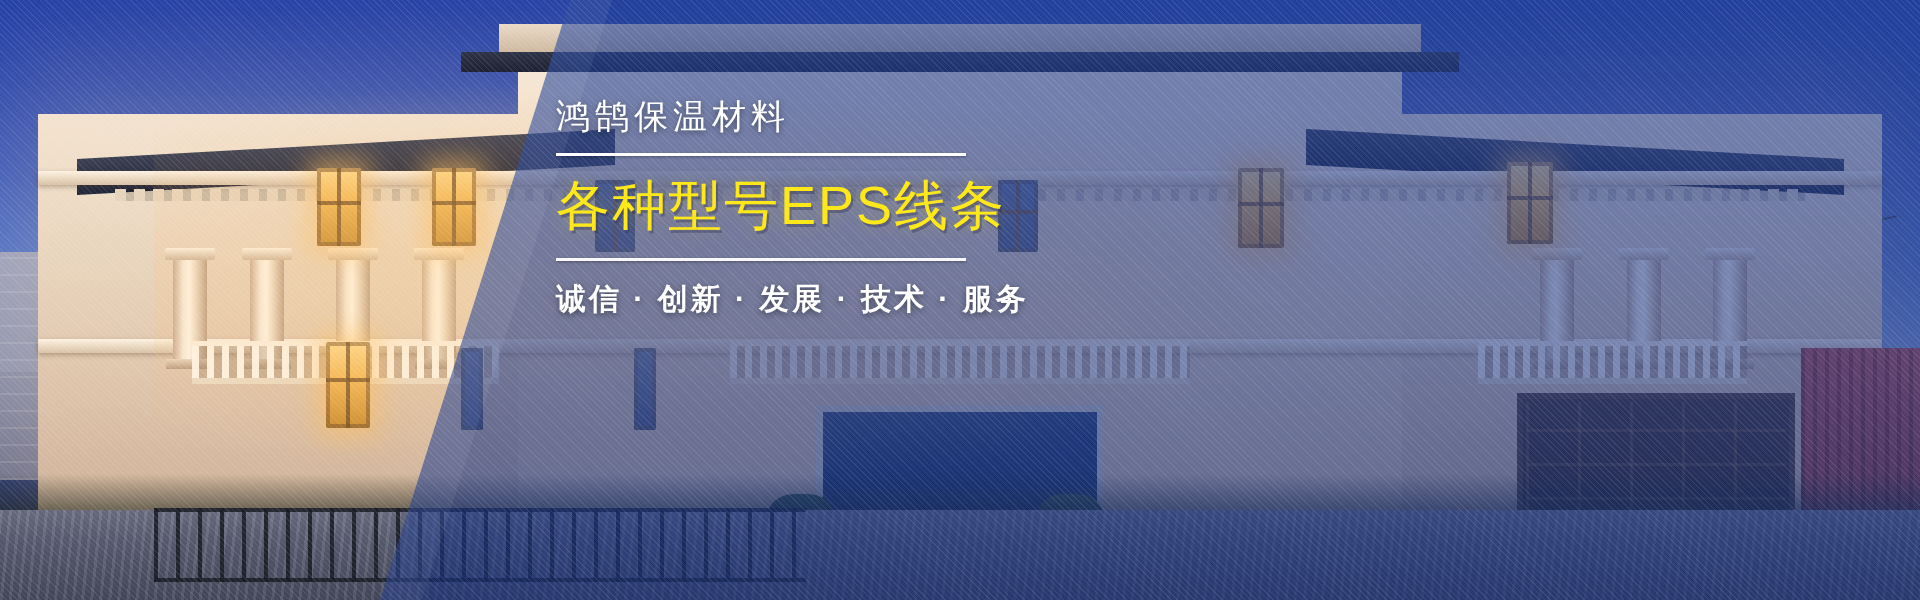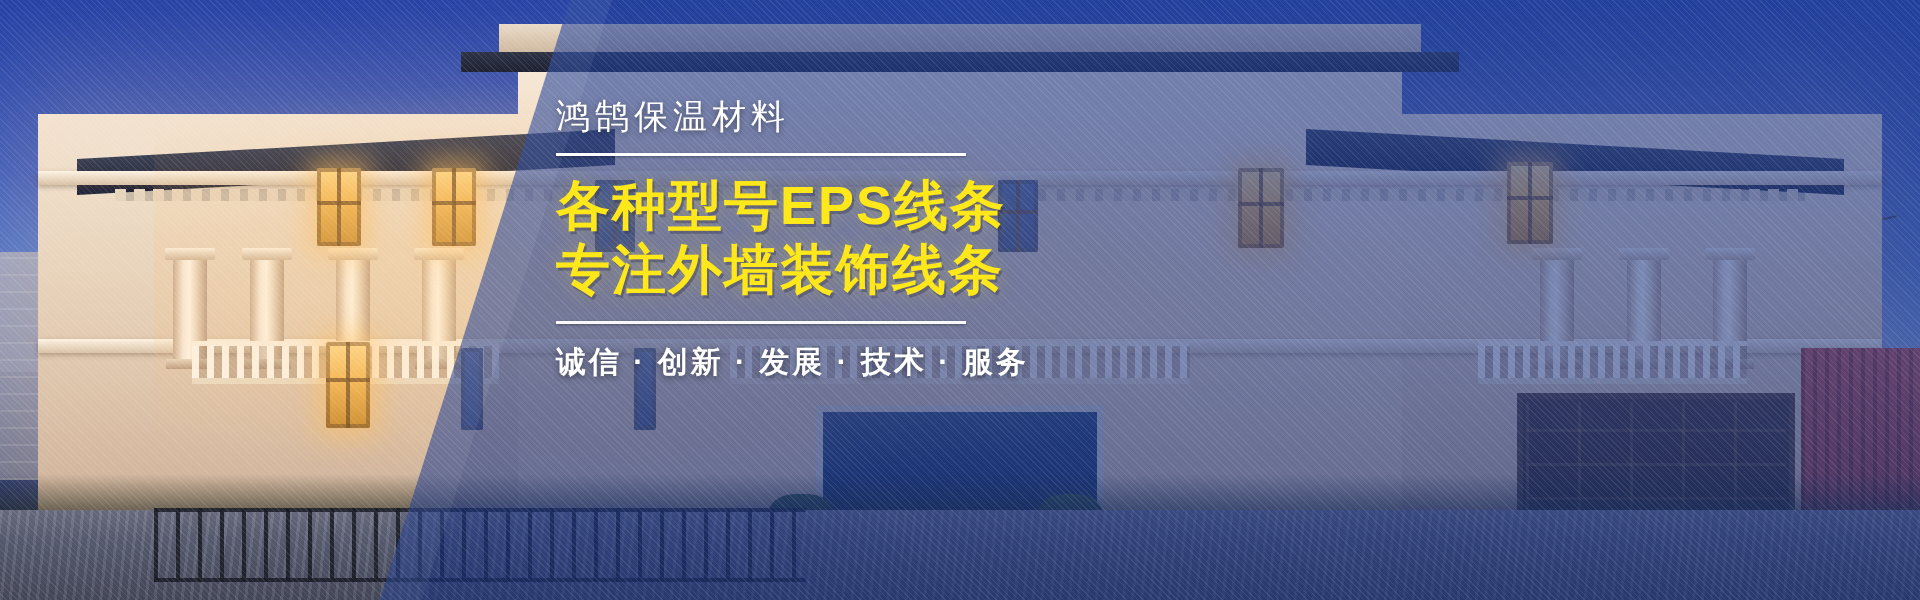--- a/index.html
+++ b/index.html
@@ -229,21 +229,21 @@
   .rule-top{
     width:410px;height:3px;
     background:#ffffff;
     margin:0 0 18px 0;
     box-shadow:0 1px 3px rgba(0,0,0,.35);
   }
   .headline{
     color:#ffe81a;
     font-size:54px;
     line-height:1.18;
-    font-weight:700;
+    font-weight:400;
     letter-spacing:2px;
     margin:0;
     text-shadow:2px 3px 0 rgba(40,40,80,.35), 0 0 18px rgba(255,230,40,.25);
   }
   .headline div{white-space:nowrap;}
   .rule-bot{
     width:410px;height:3px;
     background:rgba(255,255,255,.95);
     margin:20px 0 18px 0;
     box-shadow:0 1px 3px rgba(0,0,0,.35);
@@ -350,21 +350,20 @@
   <div class="hatch"></div>
 
   <div class="content">
 
     <p class="brand">鸿鹄保温材料</p>
 
     <div class="rule-top"></div>
 
     <div class="headline">
       <div>各种型号EPS线条</div>
-      <div>专注外墙装饰线条</div>
     </div>
 
     <div class="rule-bot"></div>
 
     <p class="slogan">诚信 · 创新 · 发展 · 技术 · 服务</p>
   </div>
 
 </div>
 
 </body></html>

